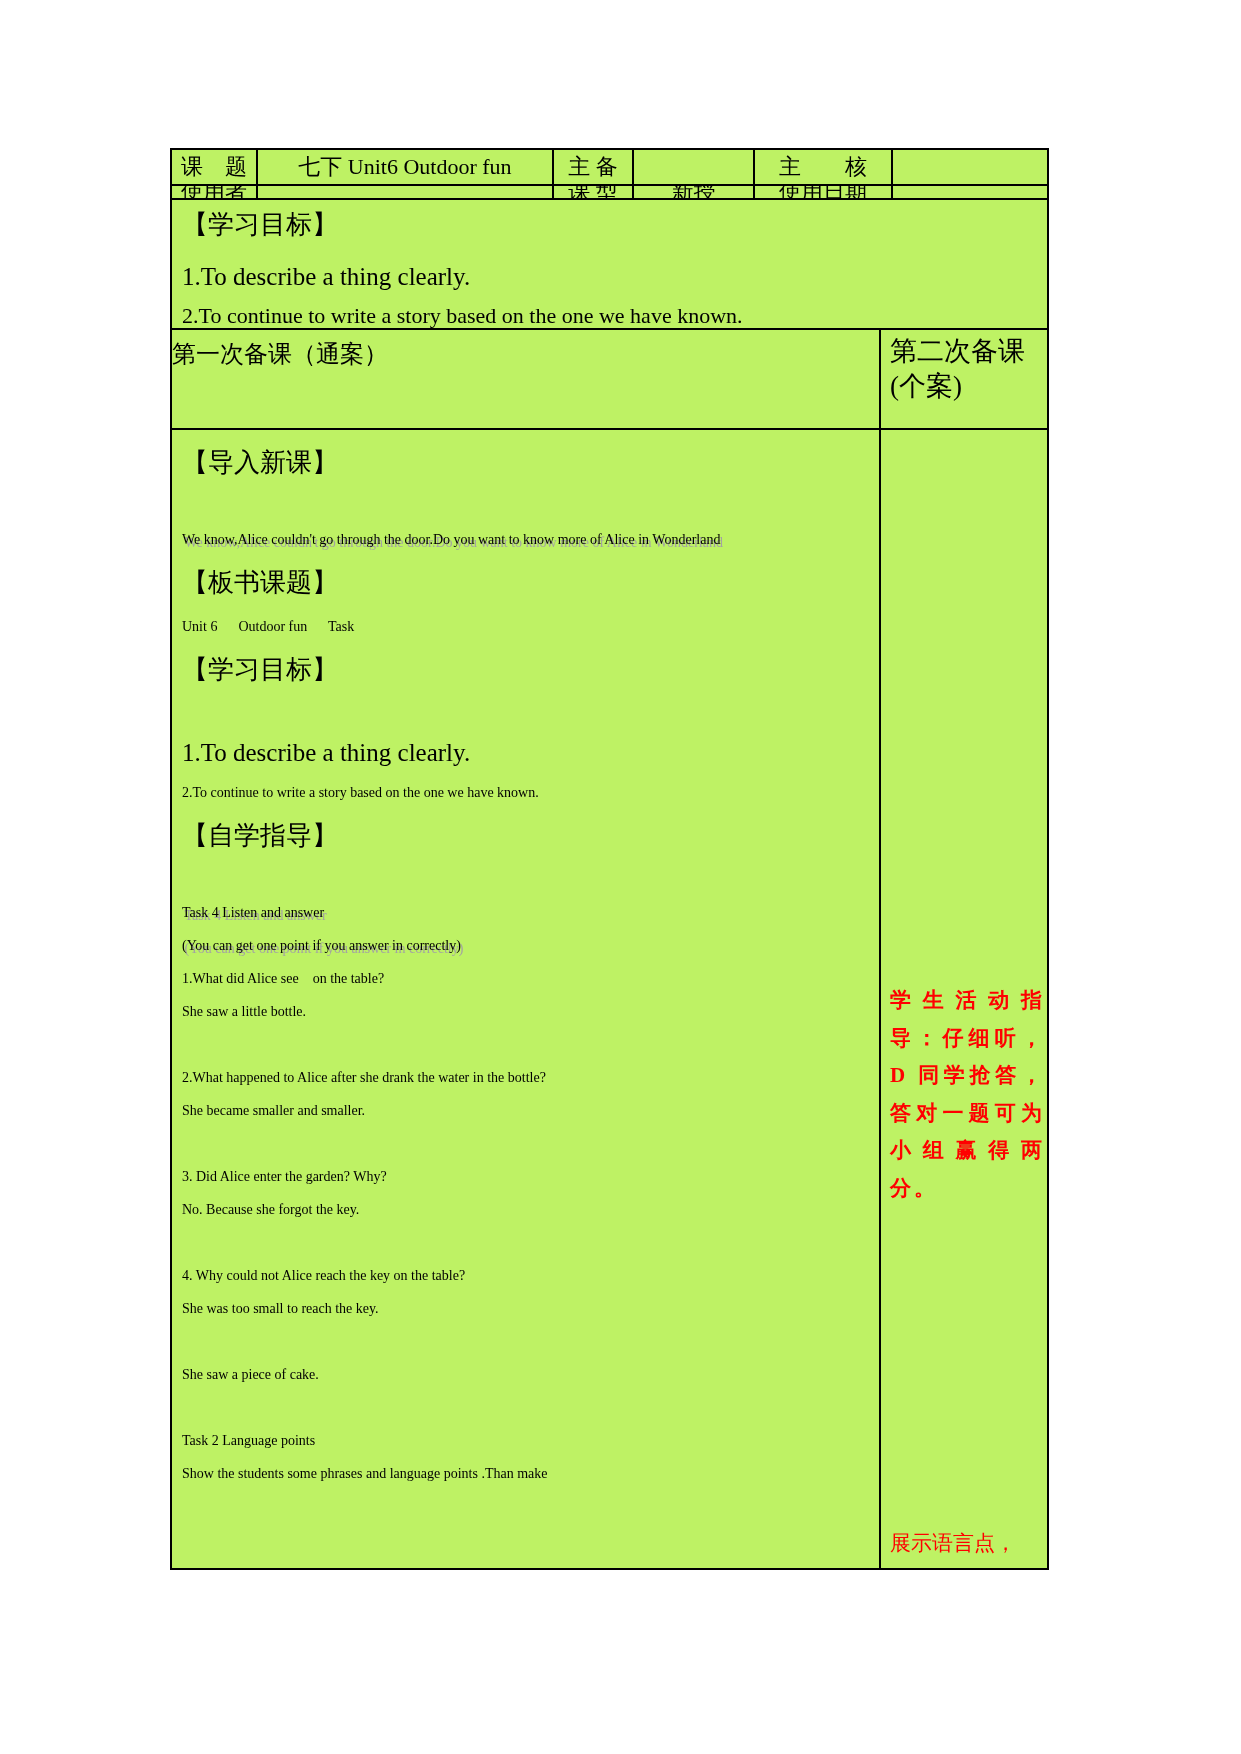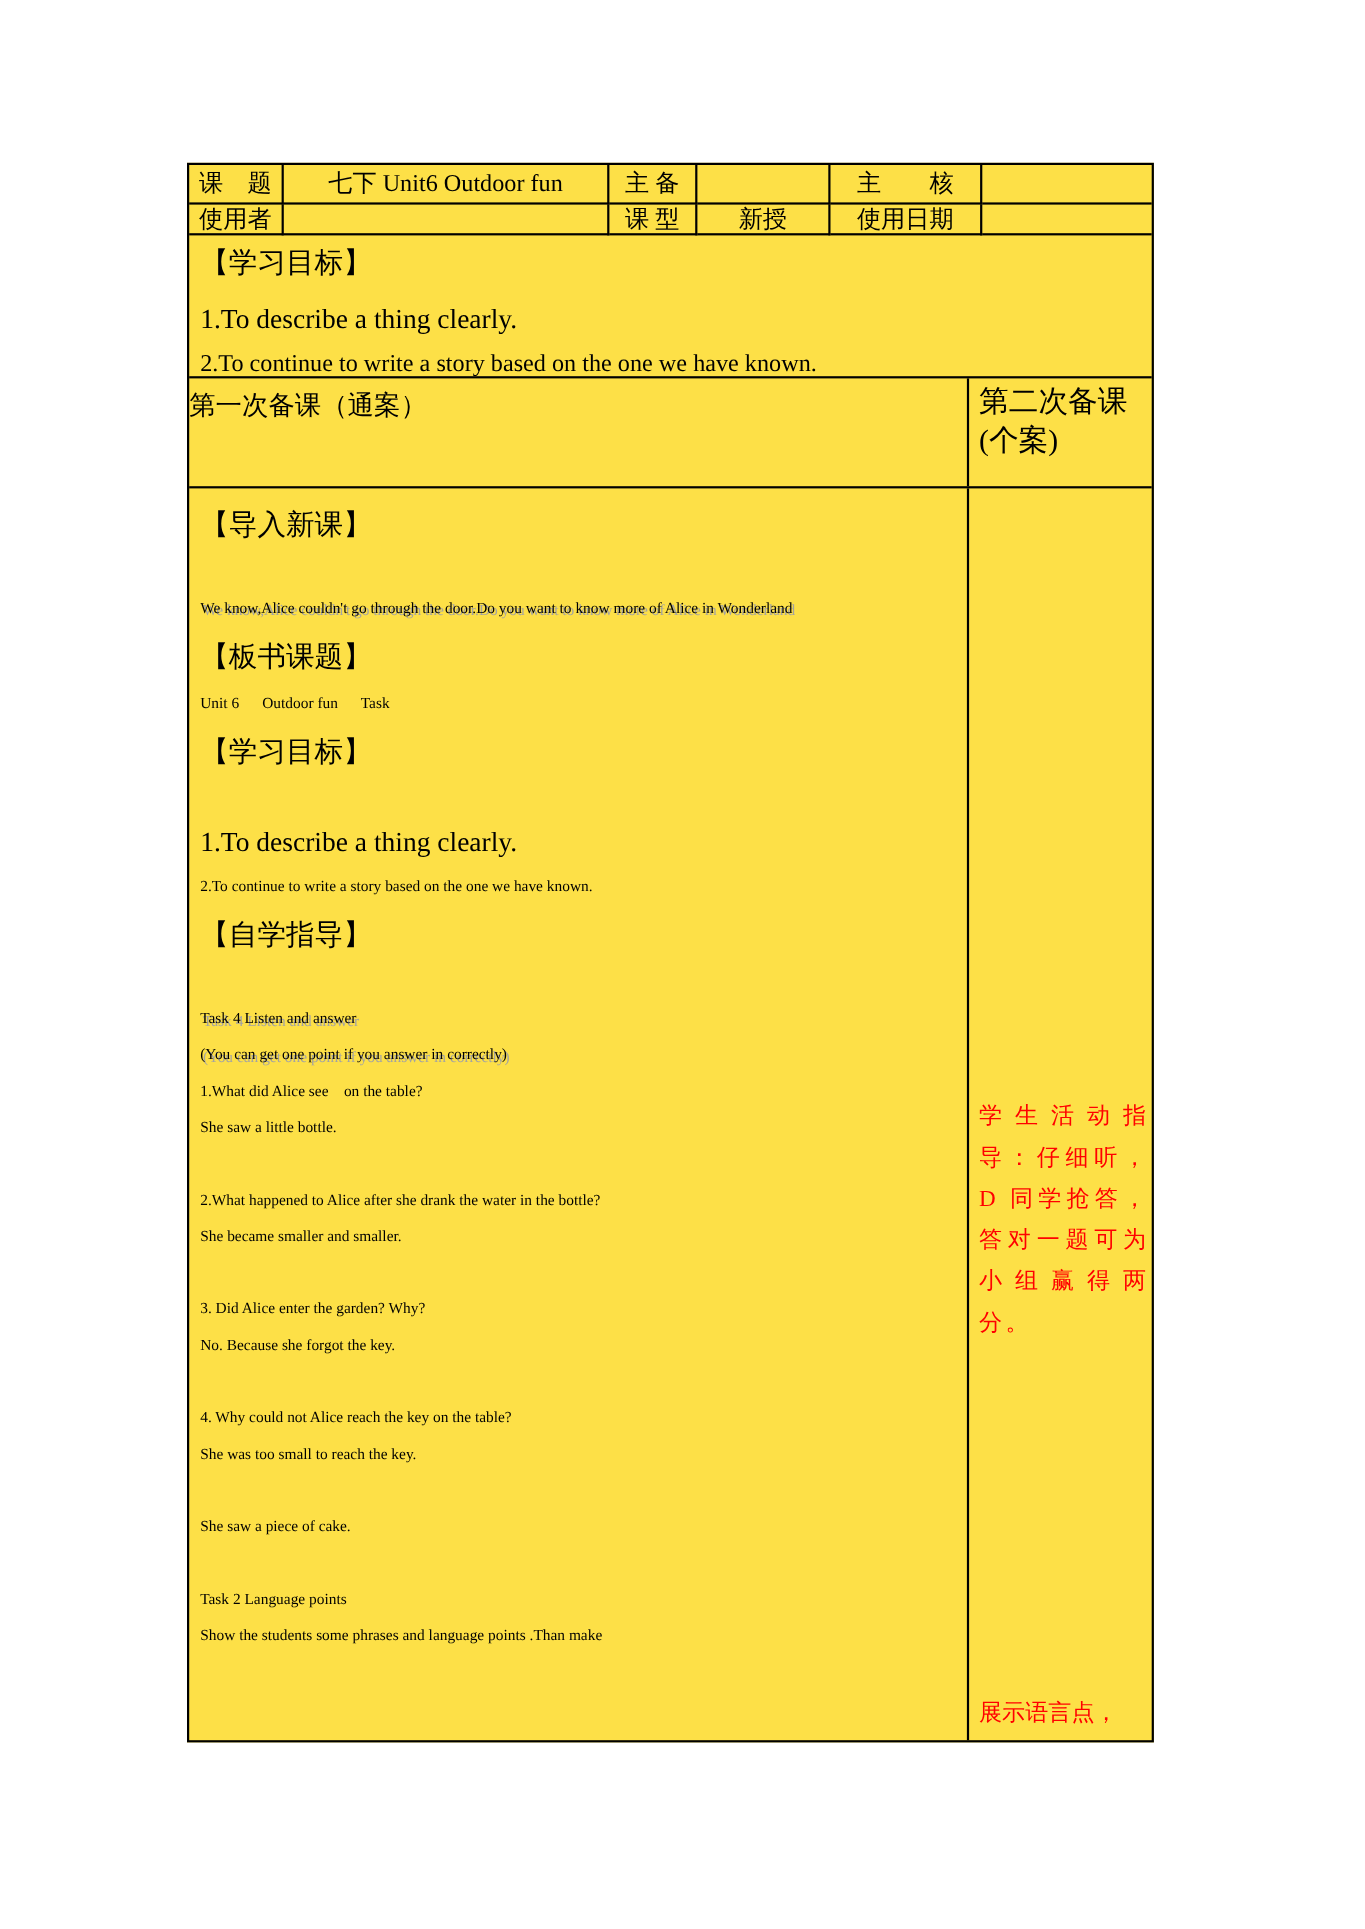--- a/index.html
+++ b/index.html
@@ -8,37 +8,37 @@
     width: 1241px; height: 1754px;
     background: #ffffff;
     color: #000;
     font-family: "Liberation Serif", "DejaVu Serif", serif;
     position: relative;
   }
   .doc {
     position: absolute; left: 170px; top: 148px;
     width: 879px;
     border: 2px solid #000;
-    background: #fde047;
+    background: #bef264;
   }
   
   .hdr-grid {
     display: grid;
     grid-template-columns: 86px 296px 80px 121px 138px 1fr;
   }
   .hcell {
     border-right: 2px solid #000;
     border-bottom: 2px solid #000;
     display: flex; align-items: center; justify-content: center;
     font-size: 22px;
     height: 36px;
     overflow: hidden;
     white-space: pre;
   }
-  .hcell.r2 { height: 28px; }
+  .hcell.r2 { height: 14px; }
   .hcell.last { border-right: none; }
   
   .goals {
     border-bottom: 2px solid #000;
     height: 130px;
     padding: 2px 10px 0 10px;
     overflow: hidden;
   }
   .goals-heading { font-size: 26px; line-height: 38px; margin-top: 4px; white-space: pre-wrap; }
   .goals-1 { font-size: 25px; line-height: 34px; margin-top: 16px; white-space: pre-wrap; }
@@ -84,20 +84,21 @@
     text-shadow: 2.5px 2.5px 0 #a3a3a3;
   }
   .p-blank { height: 33px; }
   
   .annotation { font-size: 21px; }
   .annotation-1 {
     position: absolute; top: 552px; left: 9px; right: 2px;
     line-height: 37.5px;
     text-align: justify;
     letter-spacing: 3px;
+    font-weight: bold;
   }
   .annotation-2 {
     position: absolute; bottom: 10px; left: 9px; right: 4px;
     line-height: 30px;
     white-space: nowrap;
   }
 </style>
 </head>
 <body>
 

